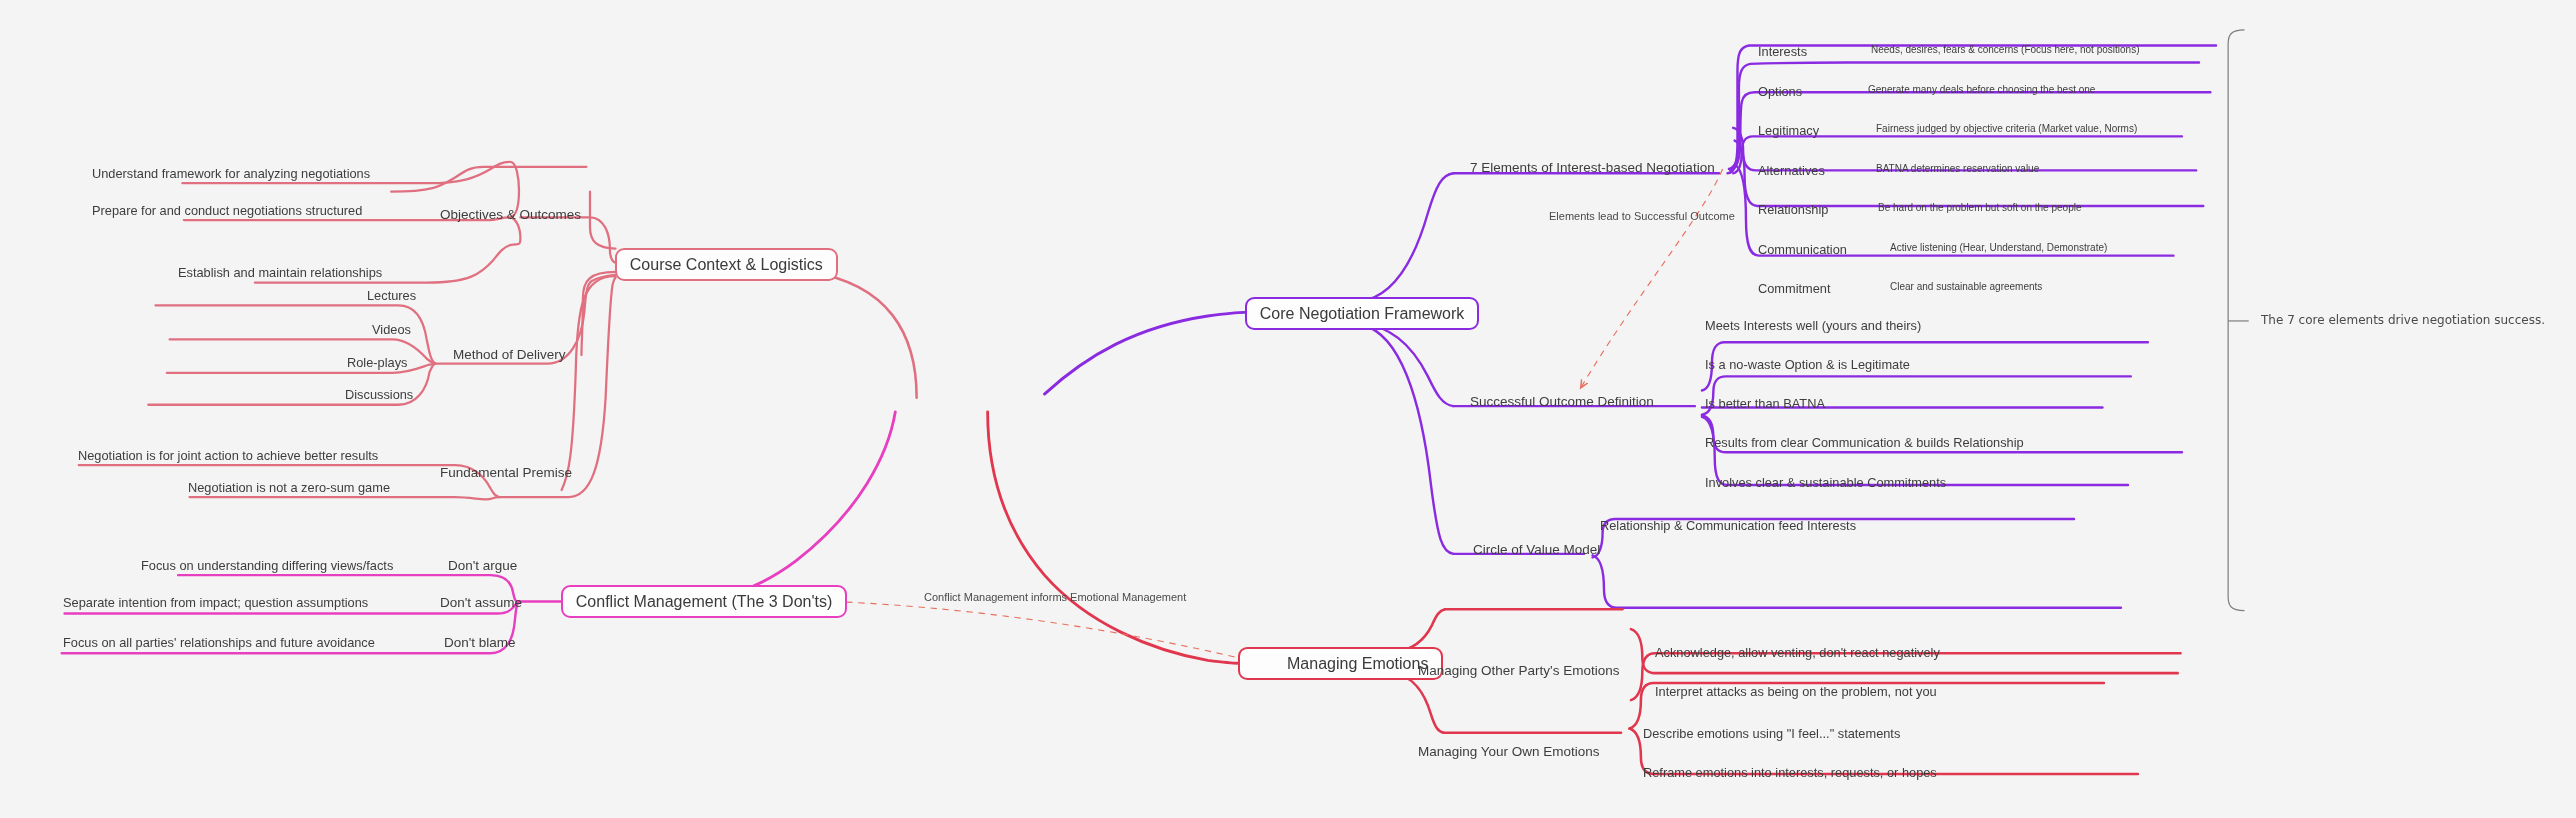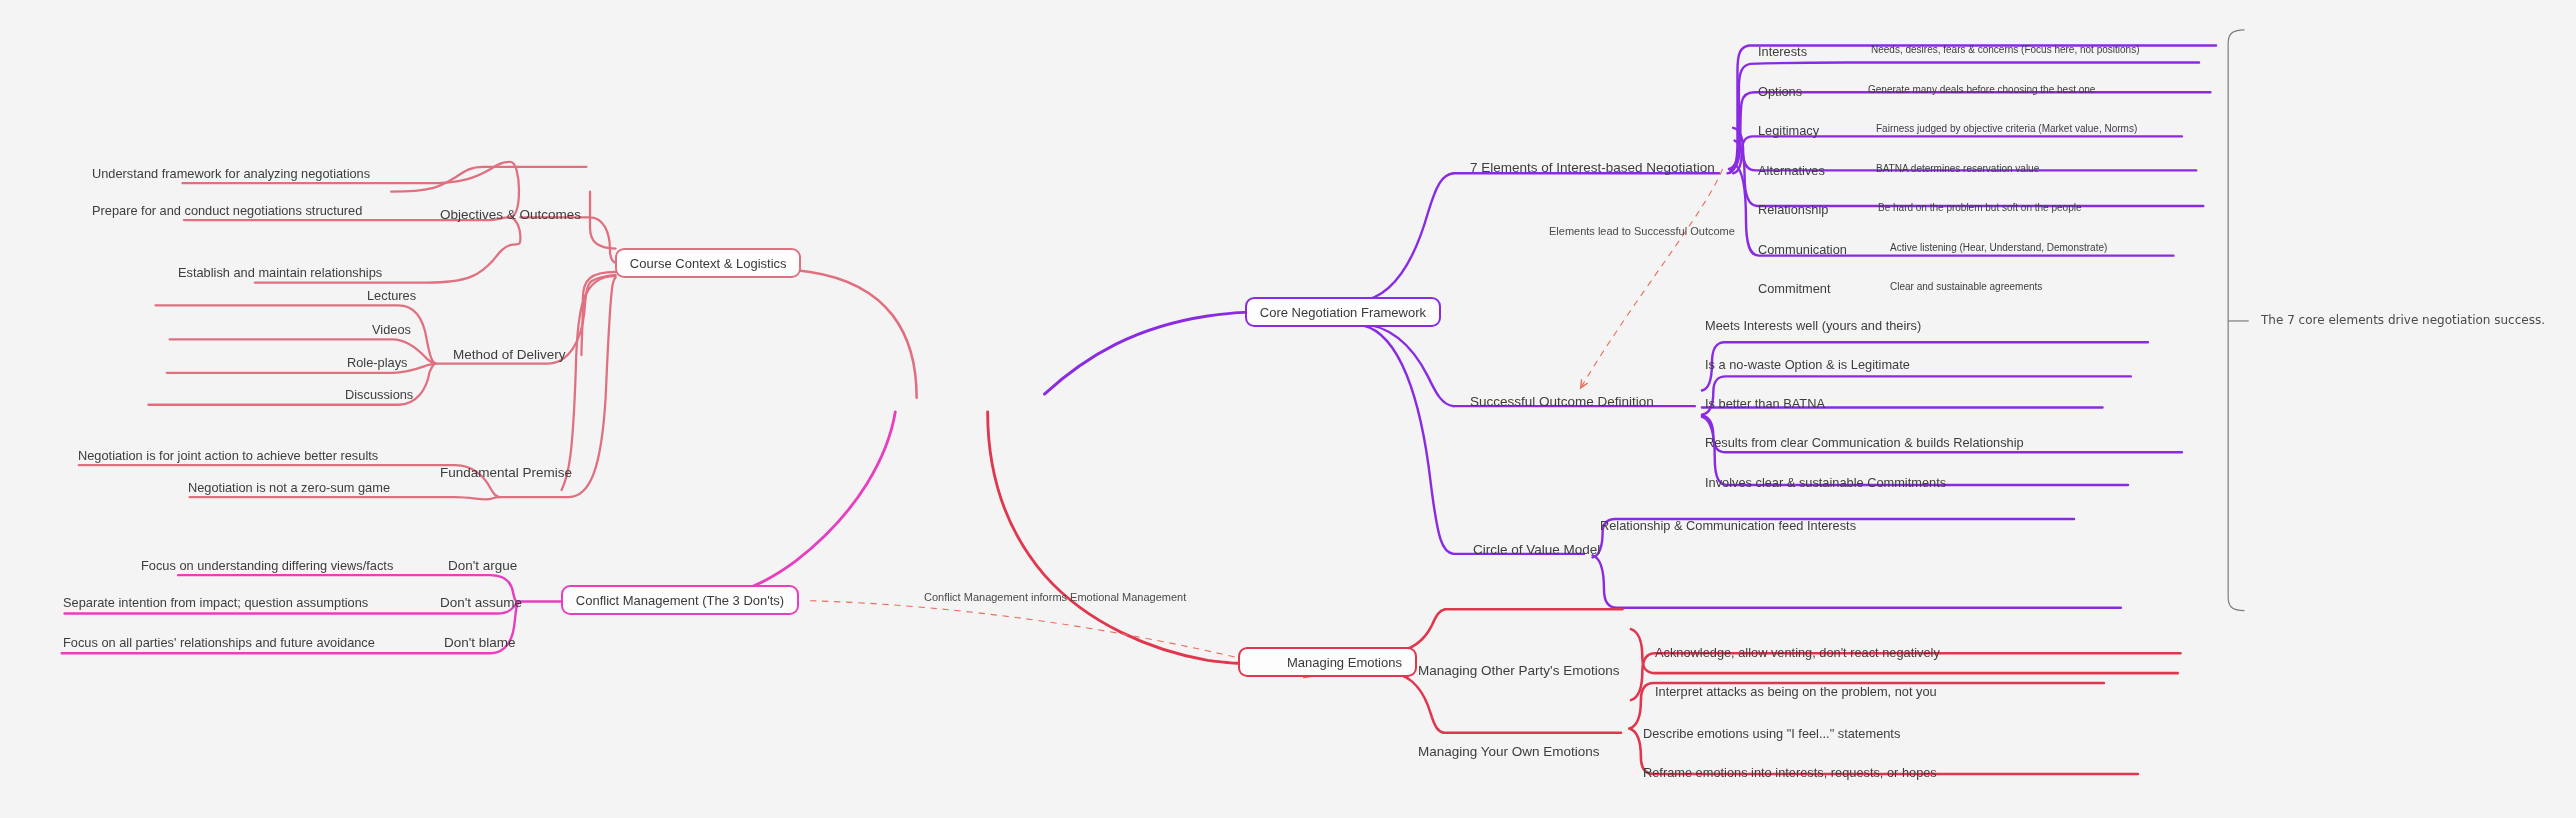--- a/index.html
+++ b/index.html
@@ -19,21 +19,21 @@
     background:#4b4e6d;color:#ffffff;
     border-radius:15.6px;
     font-size:18.5px;
     padding:8.5px 18.5px;
     letter-spacing:0.1px;
   }
   
   .l1{
     background:#fdfdfd;
     border-radius:9.2px;
-    font-size:13px;
+    font-size:16px;
     padding:5.7px 12.8px;
     border:2.1px solid #e05c6e;
   }
   .l1.purple{border-color:#8a2be2;}
   .l1.magenta{border-color:#e83fc0;}
   .l1.red{border-color:#e0374e;padding-left:47px;}
   .l1.salmon{border-color:#e07080;}
 
   
   .l2{font-size:13.5px;color:#3d3d3d;}
@@ -225,19 +225,19 @@
   <div class="node l1 red" style="left:1238px;top:647px;">Managing Emotions</div>
 
   <div class="node l2" style="left:1418px;top:663px;">Managing Other Party's Emotions</div>
   <div class="node l3" style="left:1655px;top:645px;">Acknowledge, allow venting, don't react negatively</div>
   <div class="node l3" style="left:1655px;top:684px;">Interpret attacks as being on the problem, not you</div>
 
   <div class="node l2" style="left:1418px;top:744px;">Managing Your Own Emotions</div>
   <div class="node l3" style="left:1643px;top:726px;">Describe emotions using "I feel..." statements</div>
   <div class="node l3" style="left:1643px;top:765px;">Reframe emotions into interests, requests, or hopes</div>
 
-  <div class="node edge-label" style="left:1549px;top:225px;">Elements lead to Successful Outcome</div>
+  <div class="node edge-label" style="left:1549px;top:210px;">Elements lead to Successful Outcome</div>
   <div class="node edge-label" style="left:924px;top:591px;">Conflict Management informs Emotional Management</div>
 
   <div class="node note-text" style="left:2261px;top:313px;">The 7 core elements drive negotiation success.</div>
 
 </div>
 
 
 </body></html>

